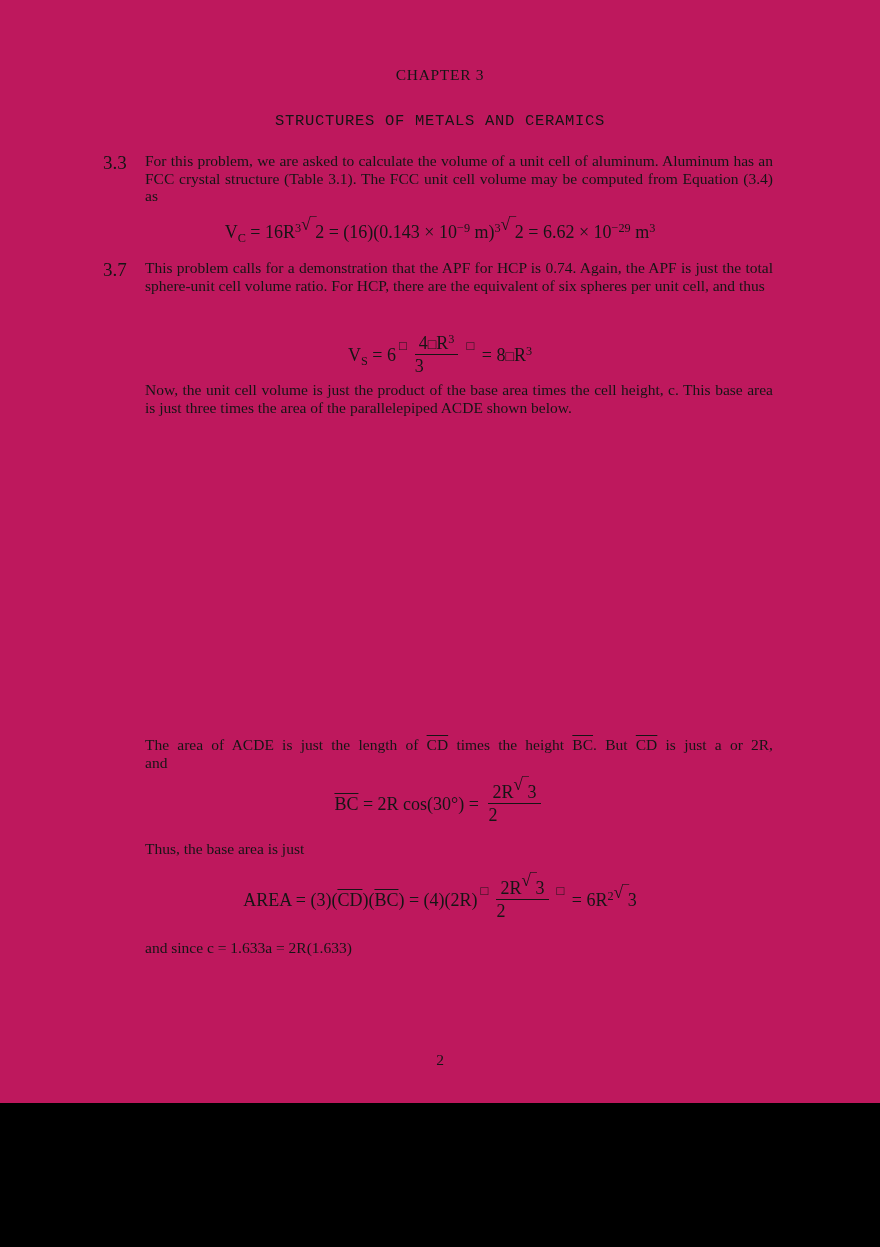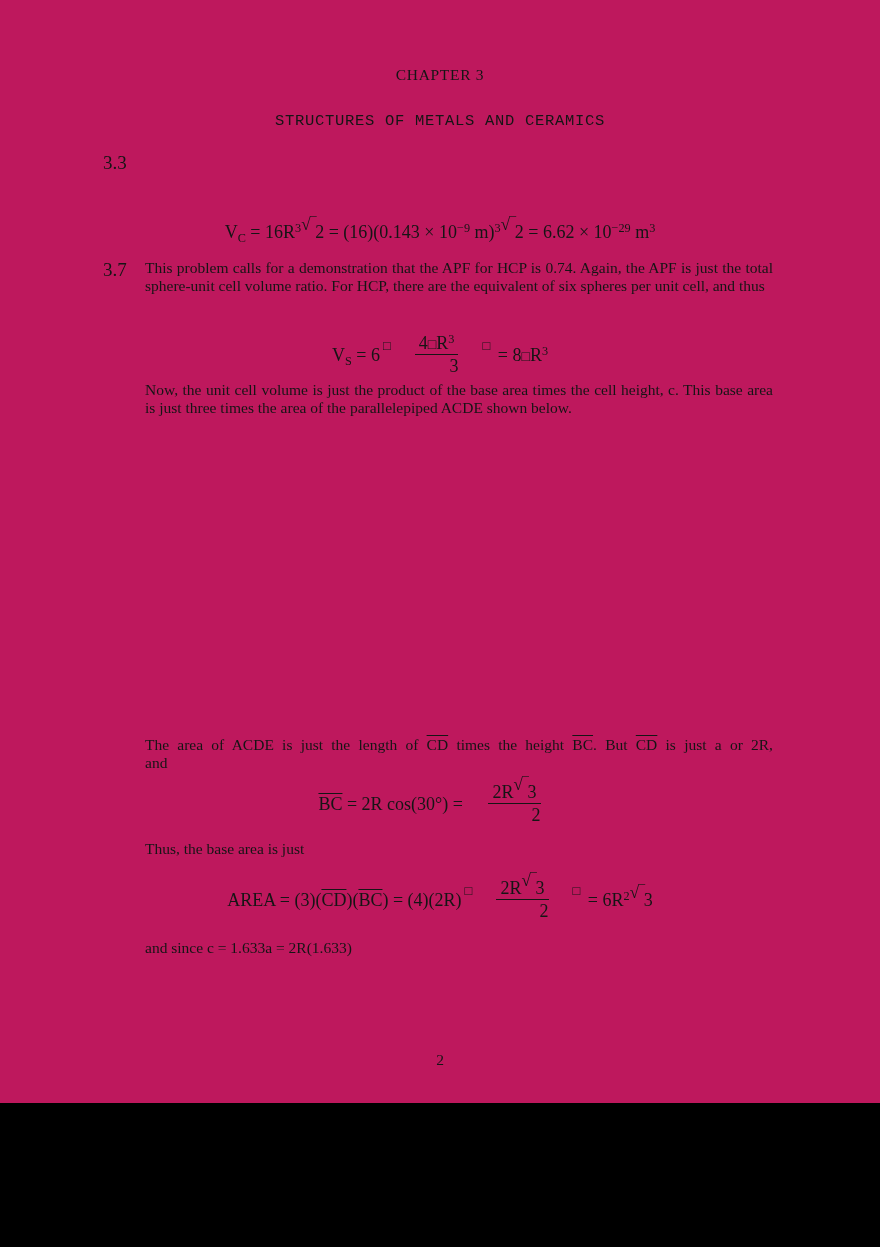--- a/index.html
+++ b/index.html
@@ -14,36 +14,37 @@
   .subtitle { top:112px;font-family:Liberation Mono, monospace; }
   .pnum { left:103px; font-size:19px; }
   .ptext { left:145px; width:628px; font-size:15.5px; line-height:17.6px; text-align:justify; }
   .eq { left:0; width:880px; text-align:center; font-size:18px; line-height:1.3; }
   .sub { font-size:0.68em; vertical-align:-0.3em; }
   .sup { font-size:0.68em; vertical-align:0.5em; }
   .rad { position:relative; top:-0.45em; margin-right:-1px; font-size:0.95em; }
   .ovl { text-decoration:overline; }
   .bigtop { font-size:0.72em; position:relative; top:-0.85em; margin:0 3px; }
   .pibox { font-size:0.78em; }
-  .frac { display:inline-flex; flex-direction:column; vertical-align:middle; line-height:1.12; margin:0 21px; transform:translateY(-2px); text-align:right; }
+  .frac { display:inline-flex; flex-direction:column; vertical-align:middle; line-height:1.12; margin:0 5px; transform:translateY(-2px); text-align:left; }
   .frac .num { border-bottom:1.3px solid #151515; padding:0 4px 1px; }
   .frac .den { padding-top:1px; }
   .justify-full { text-align:justify; text-align-last:justify; }
   .pagenum { left:0; width:880px; text-align:center; font-size:15.5px; }
   .blackbar { left:0; top:1103px; width:880px; height:144px; background:#000; }
 </style>
 </head>
 <body>
 
 <div class="page">
 
   <div class="abs title">CHAPTER 3</div>
   <div class="abs subtitle">STRUCTURES OF METALS AND CERAMICS</div>
 
   <div class="abs pnum" style="top:152px">3.3</div>
+  <div class="abs ptext" style="top:152px">For this problem, we are asked to calculate the volume of a unit cell of aluminum. Aluminum has an FCC crystal structure (Table 3.1). The FCC unit cell volume may be computed from Equation (3.4) as</div>
   <div class="abs eq" style="top:221px"><span>V</span><span class="sub">C</span><span> = 16R</span><span class="sup">3</span><span class="rad">√‾</span><span>2 = (16)(0.143 × 10</span><span class="sup">−9</span><span> m)</span><span class="sup">3</span><span class="rad">√‾</span><span>2 = 6.62 × 10</span><span class="sup">−29</span><span> m</span><span class="sup">3</span></div>
 
   <div class="abs pnum" style="top:259px">3.7</div>
   <div class="abs ptext" style="top:259px">This problem calls for a demonstration that the APF for HCP is 0.74. Again, the APF is just the total sphere-unit cell volume ratio. For HCP, there are the equivalent of six spheres per unit cell, and thus</div>
   <div class="abs eq" style="top:335px"><span>V</span><span class="sub">S</span><span> = 6</span><span class="bigtop">□</span><span class="frac">
         <span class="num"><span>4</span><span class="pibox">□</span><span>R</span><span class="sup">3</span></span>
         <span class="den"><span>3</span></span>
       </span><span class="bigtop">□</span><span> = 8</span><span class="pibox">□</span><span>R</span><span class="sup">3</span></div>
 
   <div class="abs ptext" style="top:381px">Now, the unit cell volume is just the product of the base area times the cell height, c. This base area is just three times the area of the parallelepiped ACDE shown below.</div>

